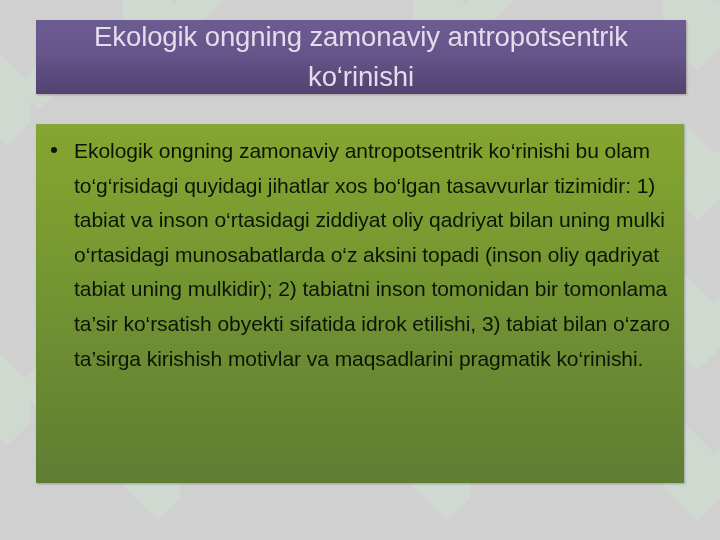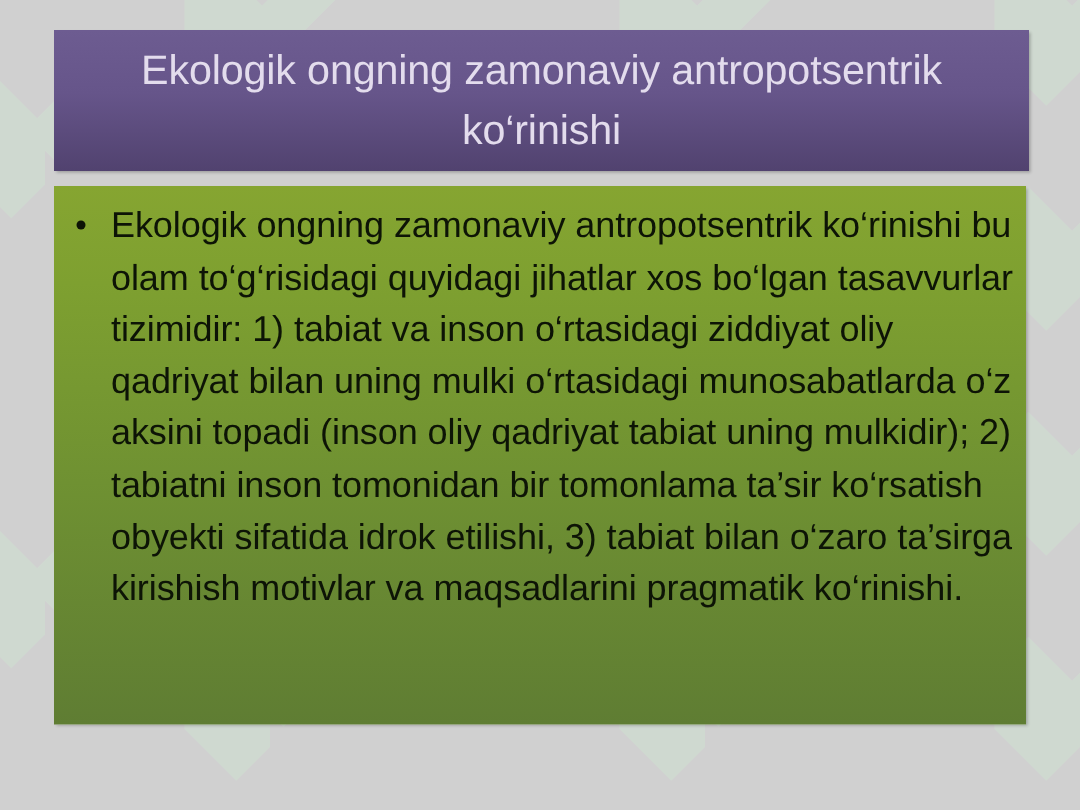--- a/index.html
+++ b/index.html
@@ -39,21 +39,21 @@
     opacity: 0.40;
   }
   .wm-mark svg { display: block; width: 100%; height: 100%; }
 
   
   #title-box {
     position: absolute;
     left: 36px;
     top: 20px;
     width: 650px;
-    height: 94px;
+    height: 74px;
     background: linear-gradient(to bottom, #6d5c91 0%, #66558a 45%, #51426f 100%);
     box-shadow: 1px 1px 2px rgba(0,0,0,0.25);
     z-index: 10;
     display: flex;
     align-items: center;
     justify-content: center;
     box-sizing: border-box;
     padding: 0 8px;
   }
   #title-text {
@@ -82,21 +82,21 @@
   }
   #bullet-list {
     list-style: none;
     margin: 0;
     padding: 0;
   }
   #bullet-list li {
     position: relative;
     padding-left: 30px;
     color: #0d1406;
-    font-size: 24px;
+    font-size: 21px;
     line-height: 34.6px;
     text-align: left;
     letter-spacing: -0.05px;
   }
   #bullet-list li .bullet-dot {
     position: absolute;
     left: 7px;
     top: 13px;
     width: 6px;
     height: 6px;

